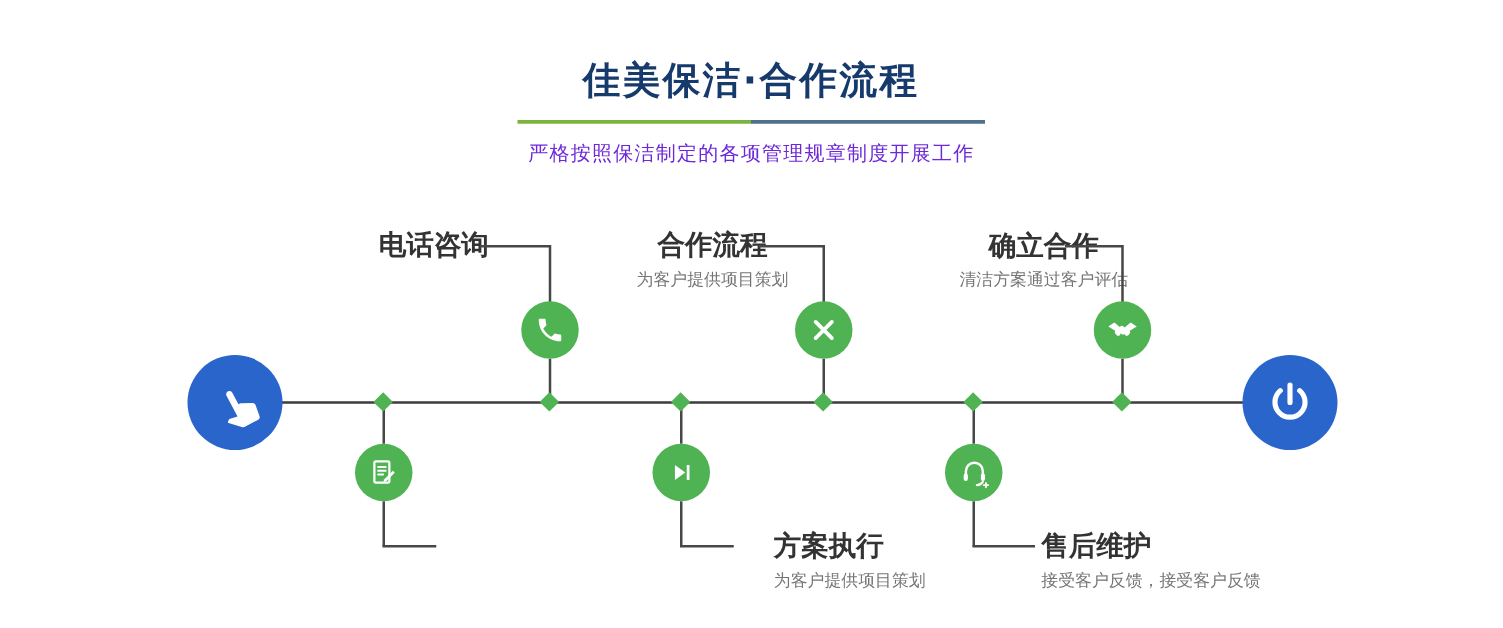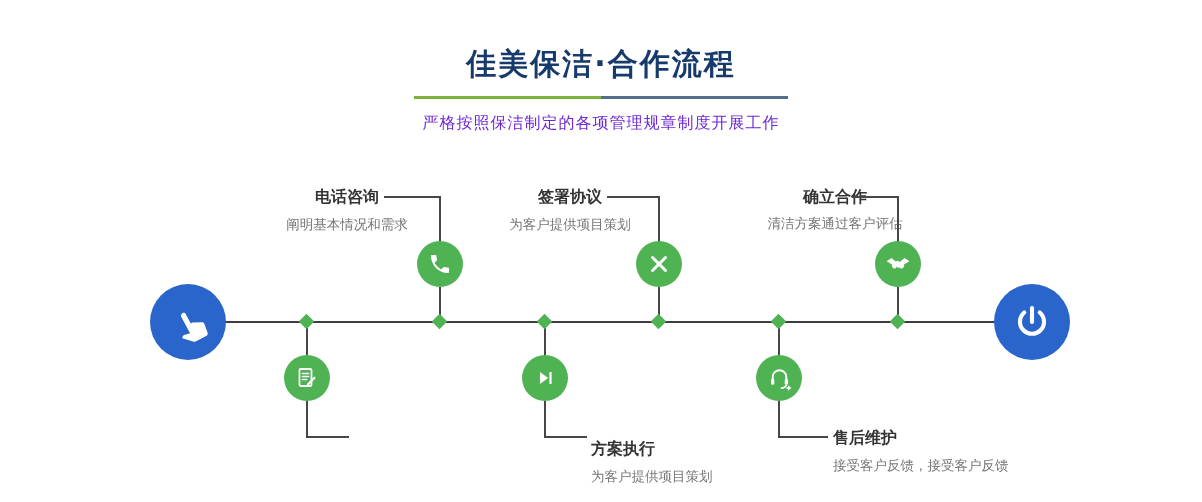--- a/index.html
+++ b/index.html
@@ -21,21 +21,21 @@
 
   .diamond{position:absolute;top:316px;width:11px;height:11px;background:#4fb353;
            transform:rotate(45deg);z-index:3;}
 
   .conn{position:absolute;background:#474747;z-index:1;}
   .conn-v{width:1.5px;}
   .conn-h{height:1.5px;}
 
   .label-top{position:absolute;top:186px;width:200px;text-align:center;}
   .label-bottom{position:absolute;top:427px;text-align:left;}
-  .step-title{font-size:16px;font-weight:bold;color:#333;line-height:22px;}
+  .step-title{font-size:22px;font-weight:bold;color:#333;line-height:22px;}
   .step-desc{font-size:13.5px;color:#757575;margin-top:7px;line-height:18px;}
 
   .hand-rot{display:flex;transform:rotate(-28deg);}
 </style>
 </head>
 <body>
 
 <div class="canvas">
 
   <h1 class="title">佳美保洁·合作流程</h1>
@@ -73,36 +73,35 @@
   <div class="conn conn-v" style="left:439px;top:287px;height:35px;"></div>
   <div class="node-step" style="left:417px;top:241px;">
     <span style="display:flex;">
       <svg viewBox="0 0 24 24" width="24" height="24" fill="#ffffff">
         <path d="M6.62 10.79c1.44 2.83 3.76 5.14 6.59 6.59l2.2-2.2c.27-.27.67-.36 1.02-.24 1.12.37 2.33.57 3.57.57.55 0 1 .45 1 1V20c0 .55-.45 1-1 1-9.39 0-17-7.61-17-17 0-.55.45-1 1-1h3.5c.55 0 1 .45 1 1 0 1.25.2 2.45.57 3.57.11.35.03.74-.25 1.02l-2.2 2.2z"></path>
       </svg>
     </span>
   </div>
   <div class="label-top" style="left:247px;">
     <div class="step-title">电话咨询</div>
-    <div class="step-desc">阐明基本情况和需求</div>
   </div>
 
   <div class="conn conn-h" style="left:607px;top:196px;width:52px;"></div>
   <div class="conn conn-v" style="left:658px;top:196px;height:46px;"></div>
   <div class="conn conn-v" style="left:658px;top:287px;height:35px;"></div>
   <div class="node-step" style="left:636px;top:241px;">
     <span style="display:flex;">
       <svg viewBox="0 0 24 24" width="24" height="24" stroke="#ffffff" stroke-width="3" stroke-linecap="round" fill="none">
         <path d="M5.5 5.5l13 13"></path>
         <path d="M18.5 5.5l-13 13"></path>
       </svg>
     </span>
   </div>
   <div class="label-top" style="left:470px;">
-    <div class="step-title">签署协议</div>
+    <div class="step-title">合作流程</div>
     <div class="step-desc">为客户提供项目策划</div>
   </div>
 
   <div class="conn conn-h" style="left:852px;top:196px;width:46px;"></div>
   <div class="conn conn-v" style="left:897px;top:196px;height:46px;"></div>
   <div class="conn conn-v" style="left:897px;top:287px;height:35px;"></div>
   <div class="node-step" style="left:875px;top:241px;">
     <span style="display:flex;">
       <svg viewBox="0 0 24 24" width="26" height="26" fill="#ffffff">
         <path d="M1.5 9.5l4.5-3 5.5 4.5-2.8 2.8z"></path>
@@ -135,21 +134,21 @@
   <div class="conn conn-v" style="left:544px;top:401px;height:36px;"></div>
   <div class="conn conn-h" style="left:544px;top:436px;width:43px;"></div>
   <div class="node-step" style="left:522px;top:355px;">
     <span style="display:flex;">
       <svg viewBox="0 0 24 24" width="22" height="22" fill="#ffffff">
         <path d="M6.5 5.5l9 6.5-9 6.5z"></path>
         <rect x="16.8" y="5.5" width="2.4" height="13"></rect>
       </svg>
     </span>
   </div>
-  <div class="label-bottom" style="left:591px;margin-top:11px;">
+  <div class="label-bottom" style="left:619px;">
     <div class="step-title">方案执行</div>
     <div class="step-desc">为客户提供项目策划</div>
   </div>
 
   <div class="conn conn-v" style="left:778px;top:323px;height:32px;"></div>
   <div class="conn conn-v" style="left:778px;top:401px;height:36px;"></div>
   <div class="conn conn-h" style="left:778px;top:436px;width:50px;"></div>
   <div class="node-step" style="left:756px;top:355px;">
     <span style="display:flex;">
       <svg viewBox="0 0 24 24" width="25" height="25">

